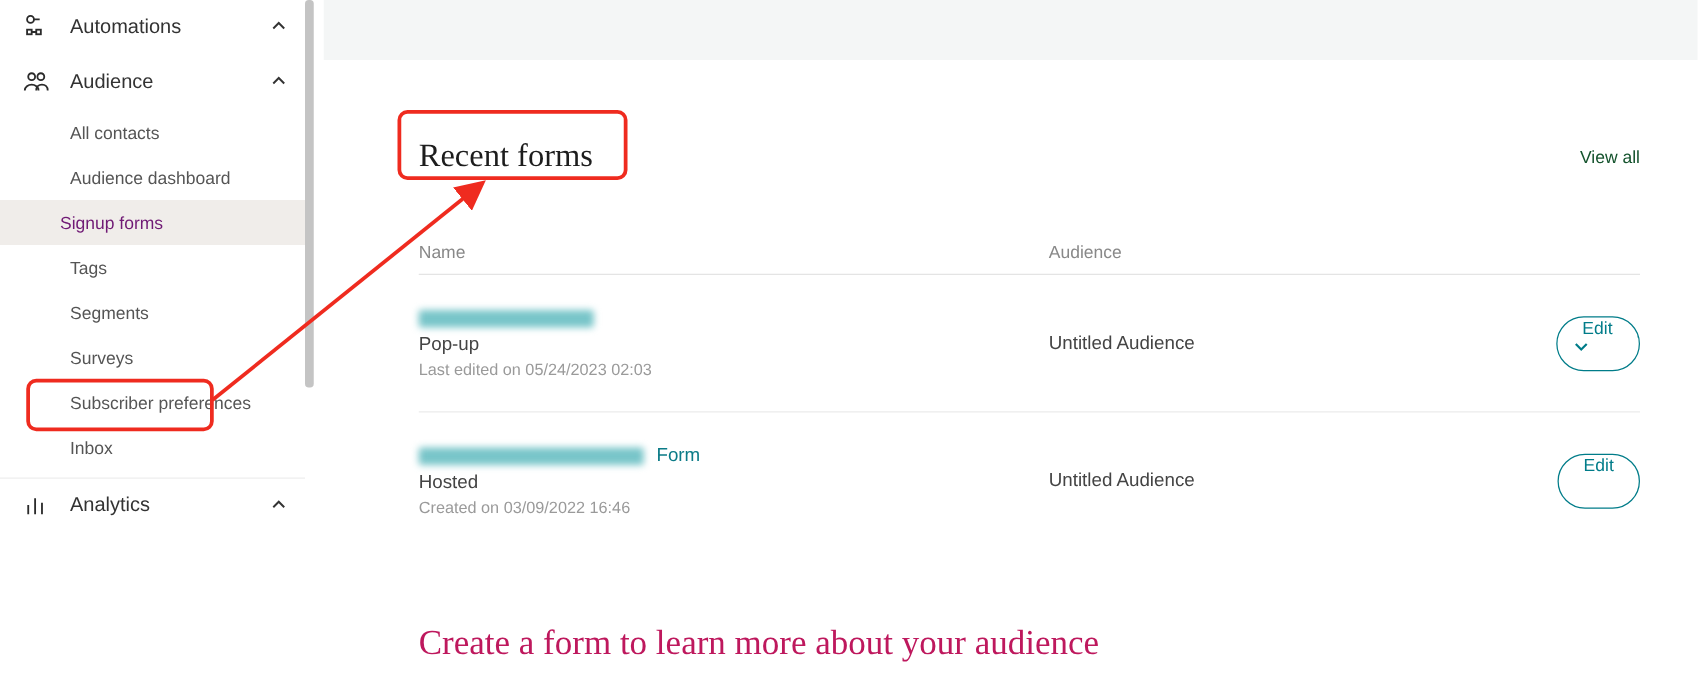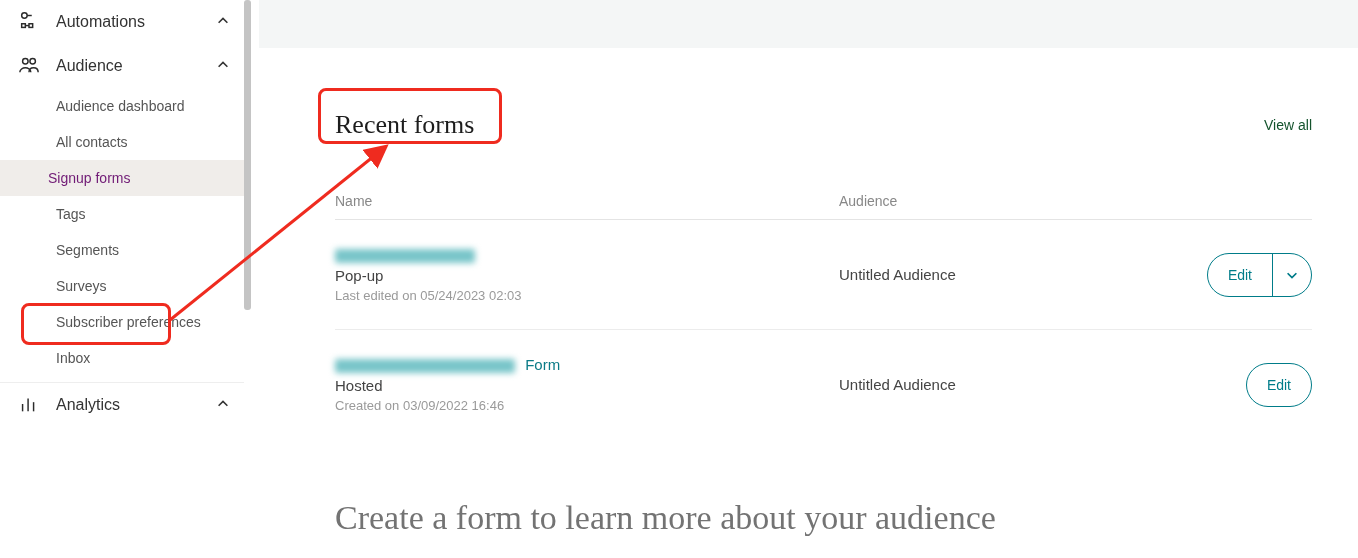--- a/index.html
+++ b/index.html
@@ -134,37 +134,38 @@
     border: 1px solid #007c89;
     color: #007c89;
     background: #fff;
     border-radius: 999px;
     display: inline-flex;
     align-items: stretch;
     overflow: hidden;
     height: 42px;
     font-size: 14px;
     cursor: pointer;
+    flex-direction: column;
   }
   .pill-btn .label-part {
     display: flex; align-items: center;
     padding: 0 20px;
     font-weight: 500;
   }
   .pill-btn.split .label-part { border-right: 1px solid #007c89; }
   .pill-btn .caret-part {
     display: flex; align-items: center;
     padding: 0 12px;
   }
 
   .cta-heading {
     font-family: Georgia, "Times New Roman", serif;
-    font-size: 34px;
+    font-size: 28px;
     font-weight: normal;
-    color: #737373;
+    color: #be185d;
     margin: 60px 46px 0 76px;
   }
 
   
   .annot-box {
     position: absolute;
     border: 3px solid #ef2b1f;
     border-radius: 8px;
     pointer-events: none;
   }
@@ -207,22 +208,22 @@
       </span>
       <span class="nav-section-label">Audience</span>
     </div>
     <span class="chevron">
       <svg viewBox="0 0 16 16" width="14" height="14" fill="none" stroke="currentColor" stroke-width="1.8">
           <polyline points="3 10 8 5 13 10"></polyline>
         </svg>
     </span>
   </div>
   <div class="nav-subitems">
+    <span class="nav-subitem">All contacts</span>
     <span class="nav-subitem">Audience dashboard</span>
-    <span class="nav-subitem">All contacts</span>
     <span class="nav-subitem active">Signup forms</span>
     <span class="nav-subitem">Tags</span>
     <span class="nav-subitem">Segments</span>
     <span class="nav-subitem">Surveys</span>
     <span class="nav-subitem">Subscriber preferences</span>
     <span class="nav-subitem">Inbox</span>
   </div>
 
   <div class="nav-section-header" style="border-top:1px solid #eee;margin-top:6px;">
     <div class="nav-section-left">

